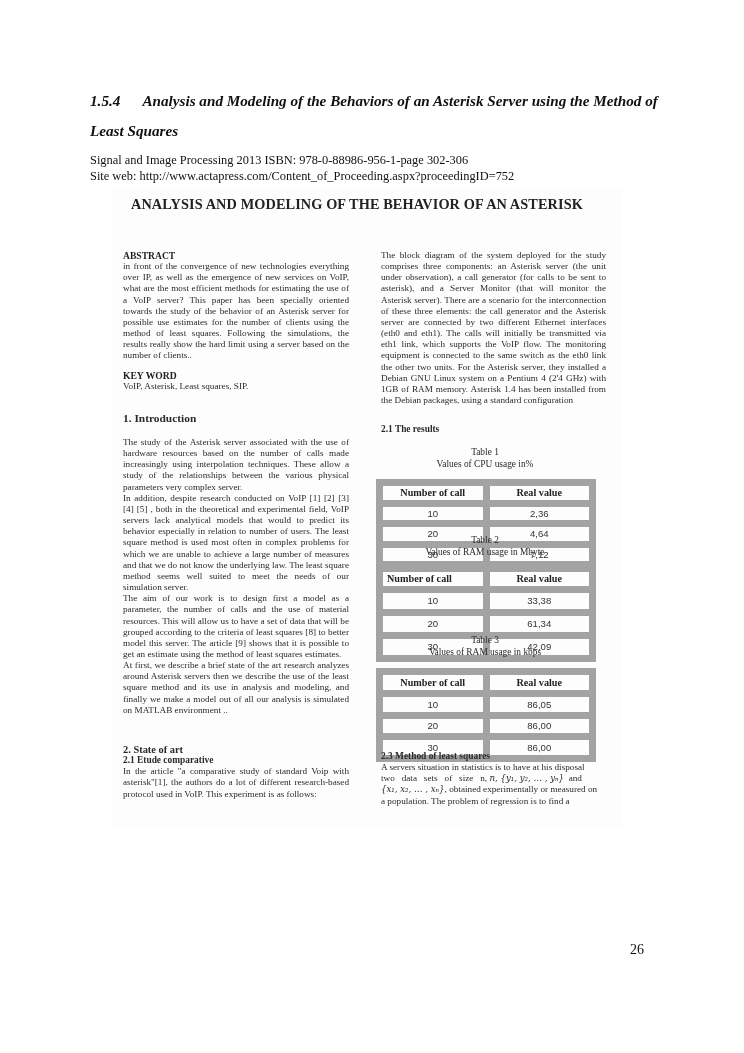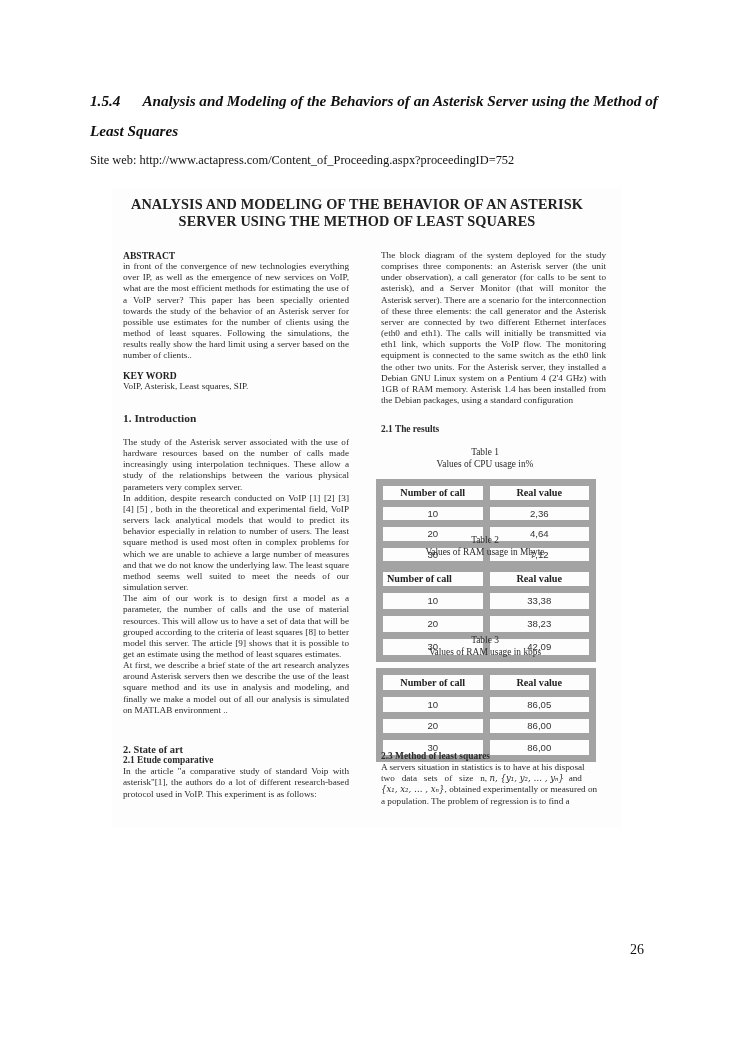--- a/index.html
+++ b/index.html
@@ -28,28 +28,28 @@
   .math { font-style: italic; font-family: "DejaVu Serif", serif; font-size: 8.6px; }
 </style>
 </head>
 <body>
 
 <div class="abs sec-title">
   <span class="num">1.5.4</span><span>Analysis and Modeling of the Behaviors of an Asterisk Server using the Method of Least Squares</span>
 </div>
 
 <div class="abs src">
+  <div>Signal and Image Processing 2013 ISBN: 978-0-88986-956-1-page 302-306</div>
   <div>Site web: http://www.actapress.com/Content_of_Proceeding.aspx?proceedingID=752</div>
 </div>
 
 <div class="abs scan"></div>
 
 <div class="abs paper-title">
   <div>ANALYSIS AND MODELING OF THE BEHAVIOR OF AN ASTERISK</div>
-  <div>SERVER USING THE METHOD OF LEAST SQUARES</div>
 </div>
 
 <div class="abs col colL" style="top:250px;">
   <div class="h h-abstract">ABSTRACT</div>
   <p class="p">in front of the convergence of new technologies everything over IP, as well as the emergence of new services on VoIP, what are the most efficient methods for estimating the use of a VoIP server? This paper has been specially oriented towards the study of the behavior of an Asterisk server for possible use estimates for the number of clients using the method of least squares. Following the simulations, the results really show the hard limit using a server based on the number of clients..</p>
 </div>
 
 <div class="abs col colL" style="top:370px;">
   <div class="h h-abstract">KEY WORD</div>
   <div>VoIP, Asterisk, Least squares, SIP.</div>
@@ -114,21 +114,21 @@
       <tr>
     <th style="width:50%; text-align:left; padding-left:4px;">Number of call</th>
     <th>Real value</th>
   </tr>
   <tr>
     <td style="height:16px;">10</td>
     <td>33,38</td>
   </tr>
   <tr>
     <td style="height:16px;">20</td>
-    <td>38,23</td>
+    <td>61,34</td>
   </tr>
   <tr>
     <td style="height:16px;">30</td>
     <td>42,09</td>
   </tr>
 </tbody>
   </table>
 
 <div class="abs cap" style="left:375px; top:635px; width:220px;">
   <div>Table 3</div>

